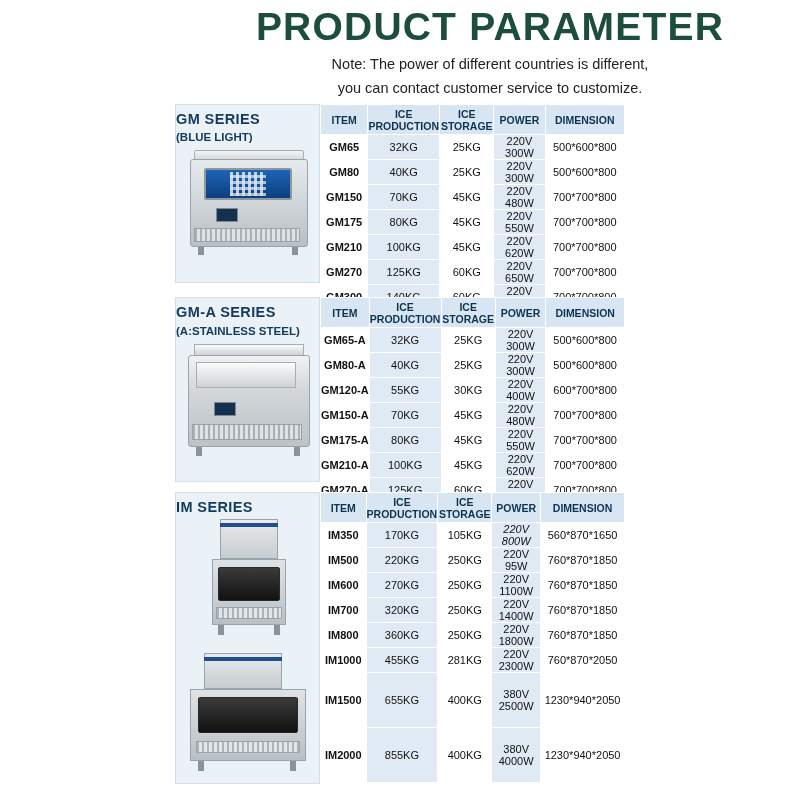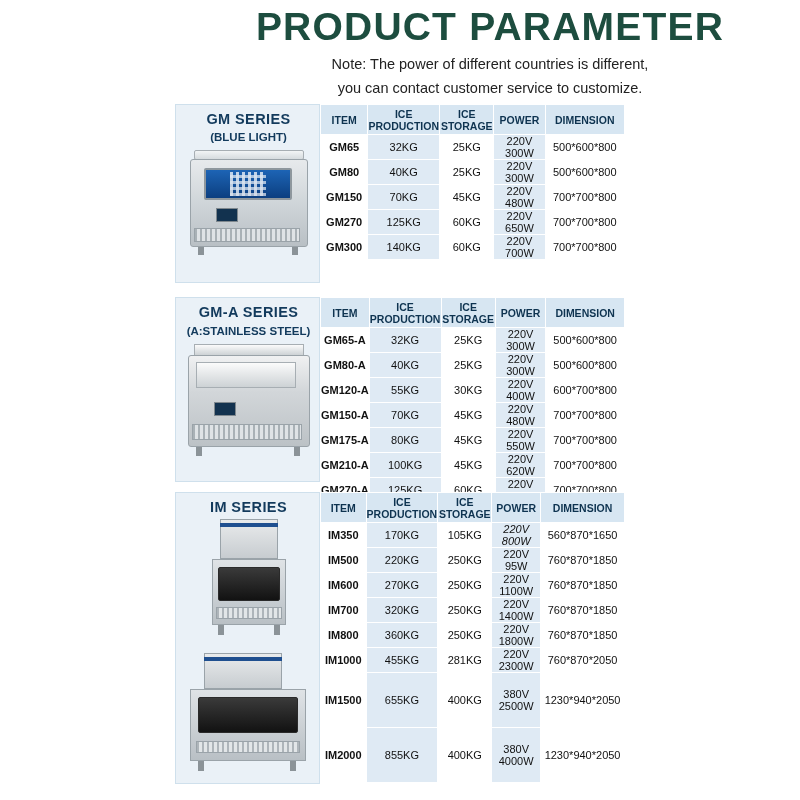--- a/index.html
+++ b/index.html
@@ -44,21 +44,21 @@
     margin-top: 4px;
   }
 
   .section {
     position: absolute;
     background: #eaf1f7;
     border: 1px solid #cfe0ec;
   }
   .sec-label {
     position: absolute;
-    text-align: center;
+    text-align: left;
     color: #123a5c;
     font-weight: bold;
   }
   .sec-title { font-size: 14.5px; letter-spacing: .4px; }
   .sec-sub { font-size: 11.5px; font-weight: bold; }
 
   table.spec {
     position: absolute;
     border-collapse: collapse;
     font-size: 11px;
@@ -226,20 +226,34 @@
           <td style="height: 20px;">500*600*800</td>
         </tr>
         <tr>
           <td class="item" style="height: 20px;">GM150</td>
           <td class="alt" style="height: 20px;">70KG</td>
           <td style="height: 20px;">45KG</td>
           <td class="alt" style="height: 20px;">220V 480W</td>
           <td style="height: 20px;">700*700*800</td>
         </tr>
         <tr>
+          <td class="item" style="height: 20px;">GM175</td>
+          <td class="alt" style="height: 20px;">80KG</td>
+          <td style="height: 20px;">45KG</td>
+          <td class="alt" style="height: 20px;">220V 550W</td>
+          <td style="height: 20px;">700*700*800</td>
+        </tr>
+        <tr>
+          <td class="item" style="height: 20px;">GM210</td>
+          <td class="alt" style="height: 20px;">100KG</td>
+          <td style="height: 20px;">45KG</td>
+          <td class="alt" style="height: 20px;">220V 620W</td>
+          <td style="height: 20px;">700*700*800</td>
+        </tr>
+        <tr>
           <td class="item" style="height: 20px;">GM270</td>
           <td class="alt" style="height: 20px;">125KG</td>
           <td style="height: 20px;">60KG</td>
           <td class="alt" style="height: 20px;">220V 650W</td>
           <td style="height: 20px;">700*700*800</td>
         </tr>
         <tr>
           <td class="item" style="height: 20px;">GM300</td>
           <td class="alt" style="height: 20px;">140KG</td>
           <td style="height: 20px;">60KG</td>

